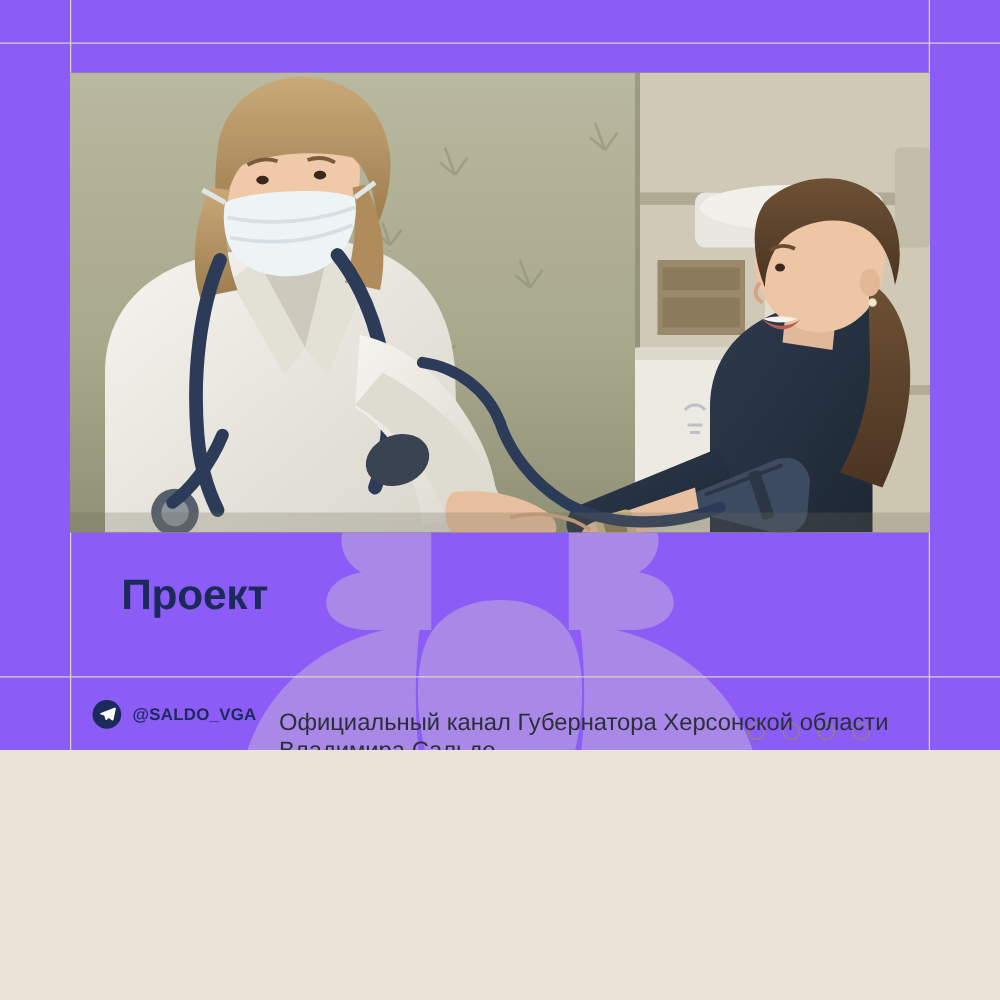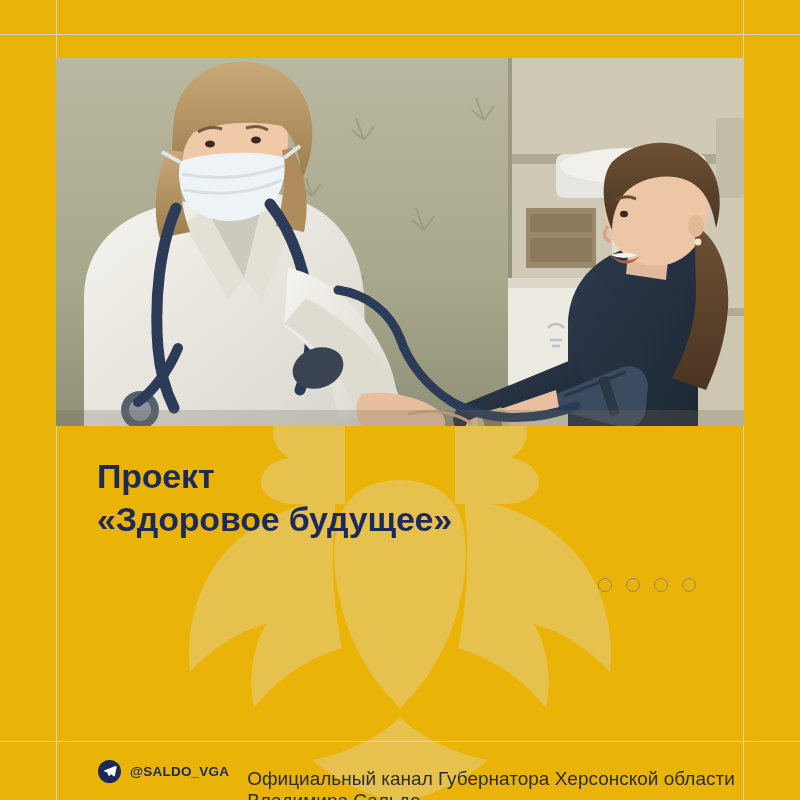--- a/index.html
+++ b/index.html
@@ -9,22 +9,22 @@
   body {
     width: 800px;
     height: 800px;
     background: #e9e3d8;
     font-family: "Liberation Sans", sans-serif;
     overflow: hidden;
   }
   .card {
     position: relative;
     width: 800px;
-    height: 800px;
-    background: #eab308;
+    height: 600px;
+    background: #8b5cf6;
     overflow: hidden;
   }
   
   .guide {
     position: absolute;
     background: #d8d0c2;
   }
   .guide.v { width: 1px; top: 0; bottom: 0; }
   .guide.h { height: 1px; left: 0; right: 0; }
   .guide-left { left: 56px; }
@@ -103,21 +103,21 @@
 
   
   .footer {
     position: absolute;
     left: 56px;
     right: 56px;
     bottom: 0;
     height: 58px;
     display: flex;
     align-items: center;
-    padding-left: 42px;
+    padding-left: 18px;
   }
   .tg-badge {
     width: 23px;
     height: 23px;
     border-radius: 50%;
     background: #1b2a5b;
     display: flex;
     align-items: center;
     justify-content: center;
     flex: 0 0 auto;
@@ -302,21 +302,20 @@
 
       <ellipse cx="262" cy="310" rx="26" ry="20" fill="#3a4352" transform="rotate(-20 262 310)"></ellipse>
 
       <rect x="0" y="352" width="688" height="16" fill="#6f6a5a" opacity="0.25"></rect>
     </svg>
   </div>
 
   <div class="content">
     <h1 class="title">
       <span>Проект</span>
-      <span class="line2">«Здоровое будущее»</span>
     </h1>
   </div>
 
   <div class="dots">
     <span class="dot"></span>
     <span class="dot"></span>
     <span class="dot"></span>
     <span class="dot"></span>
   </div>
 

